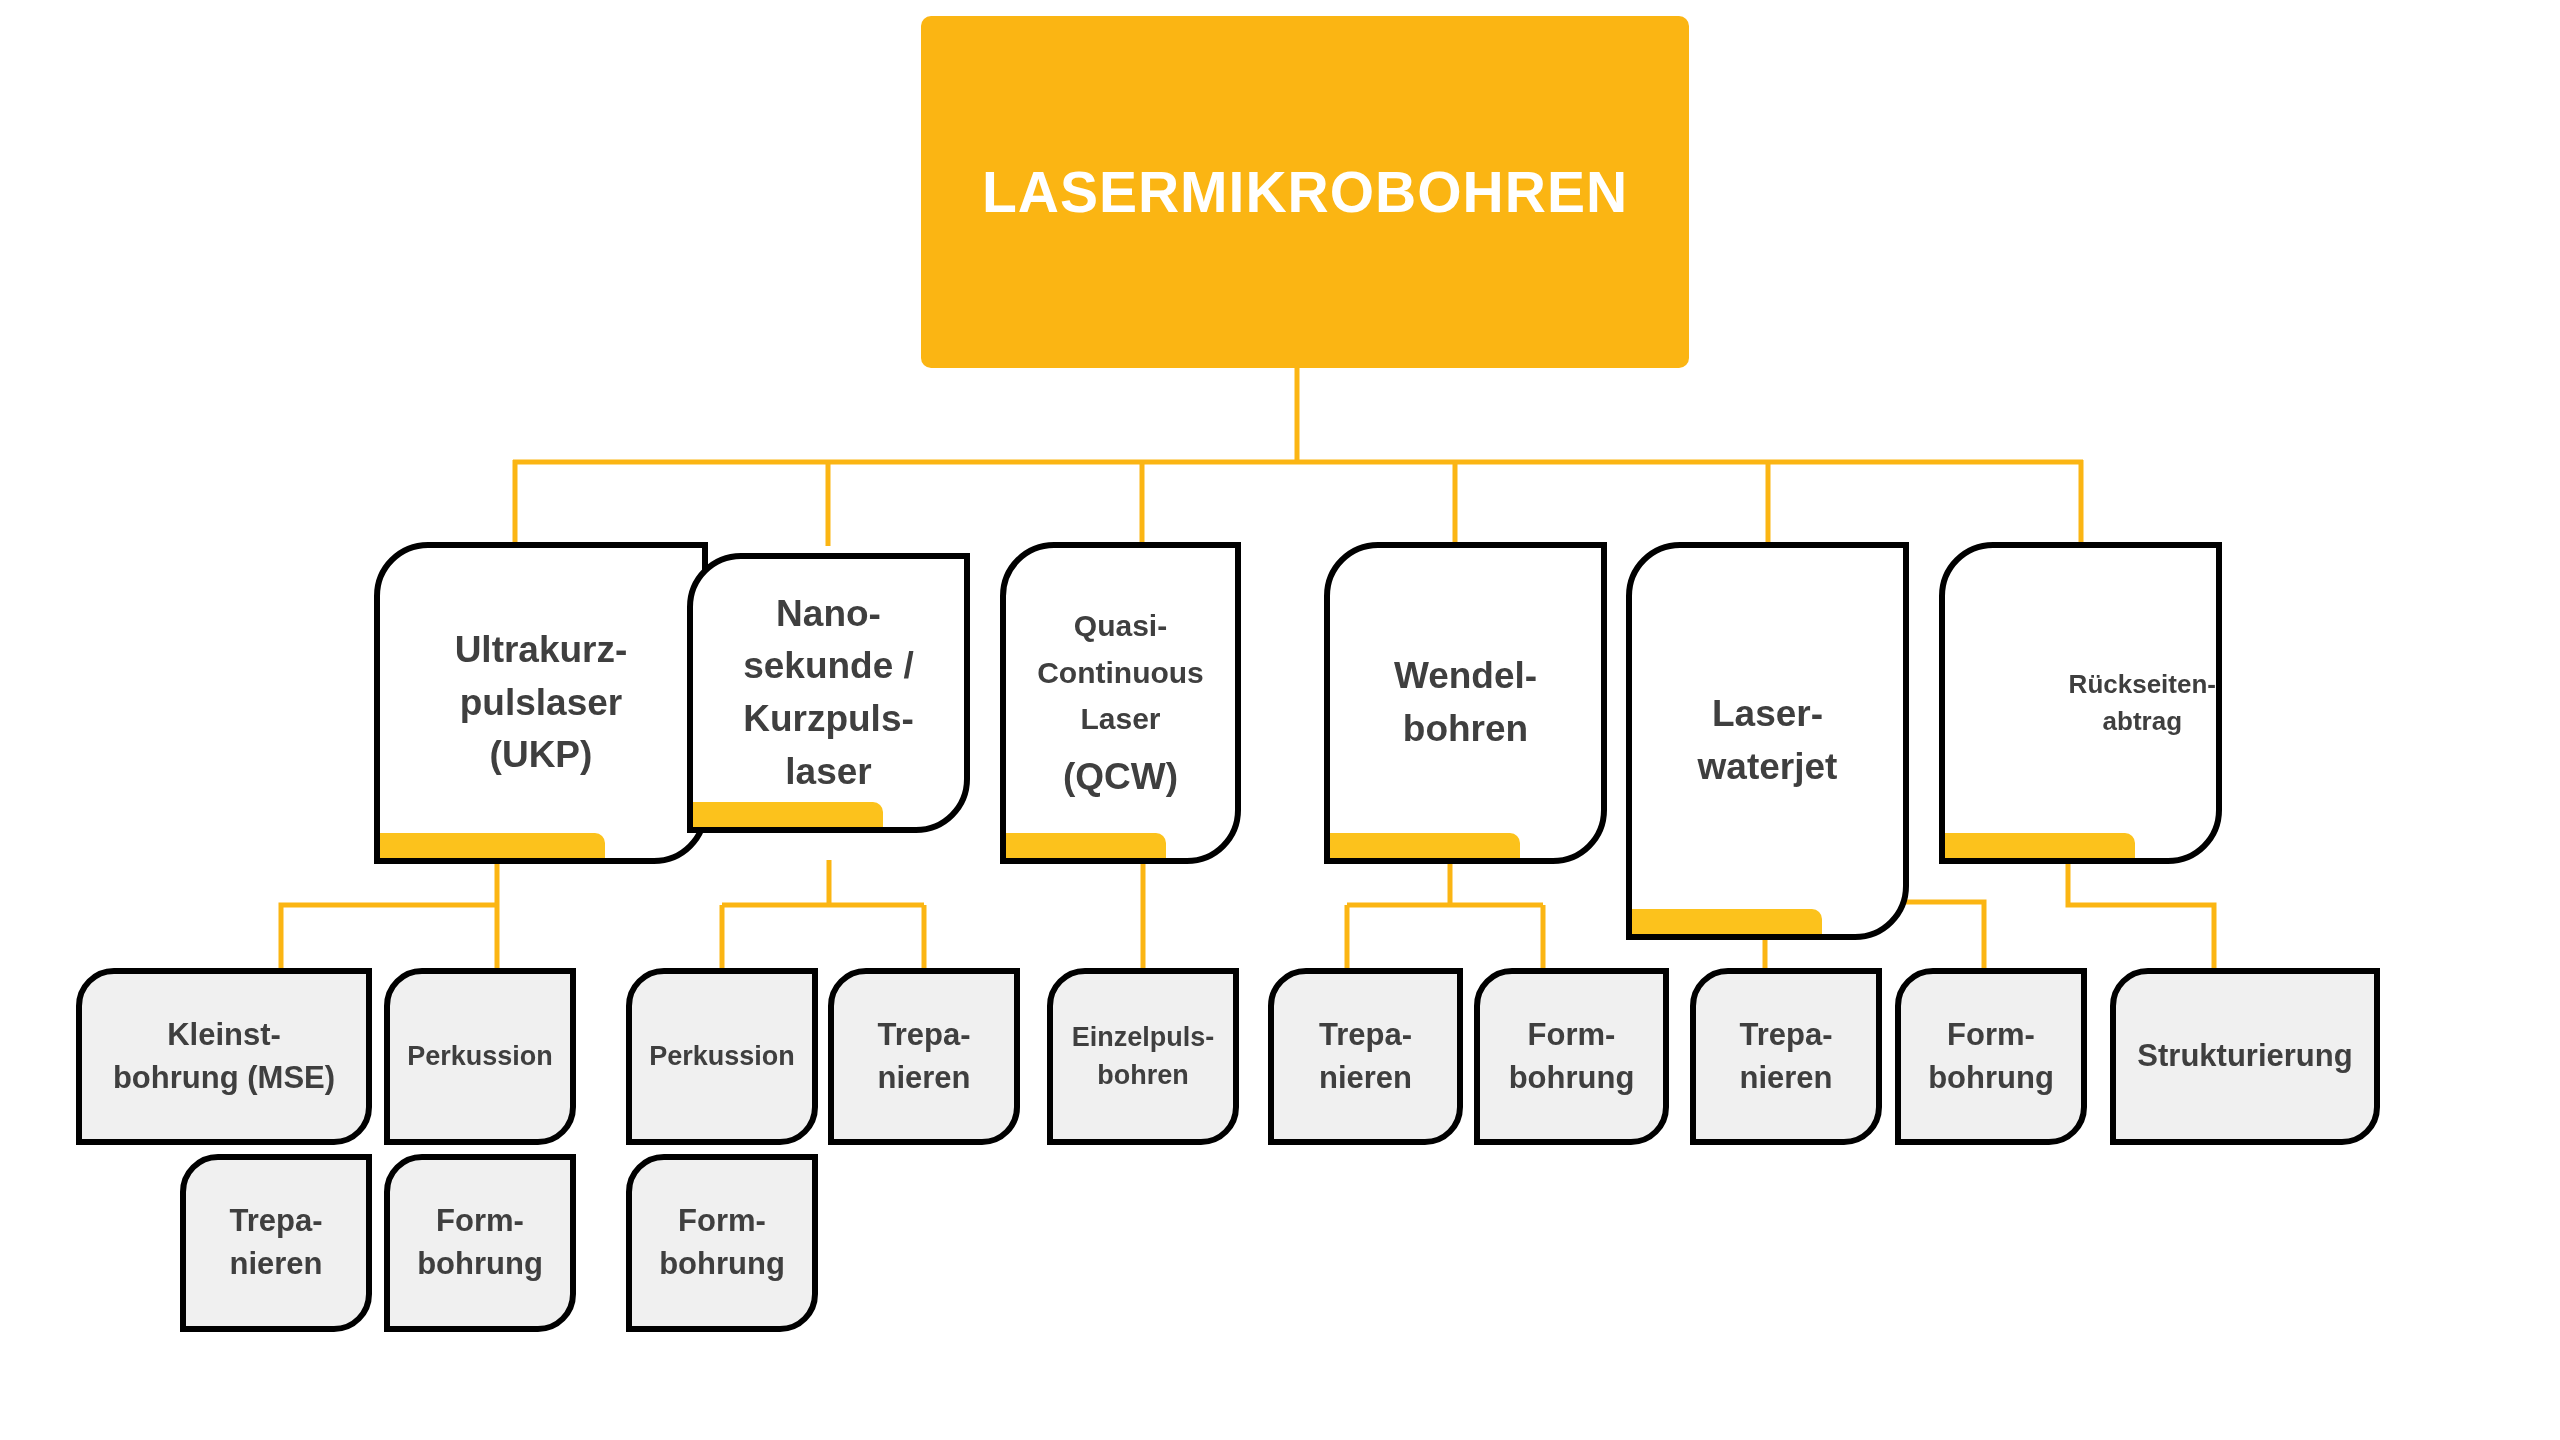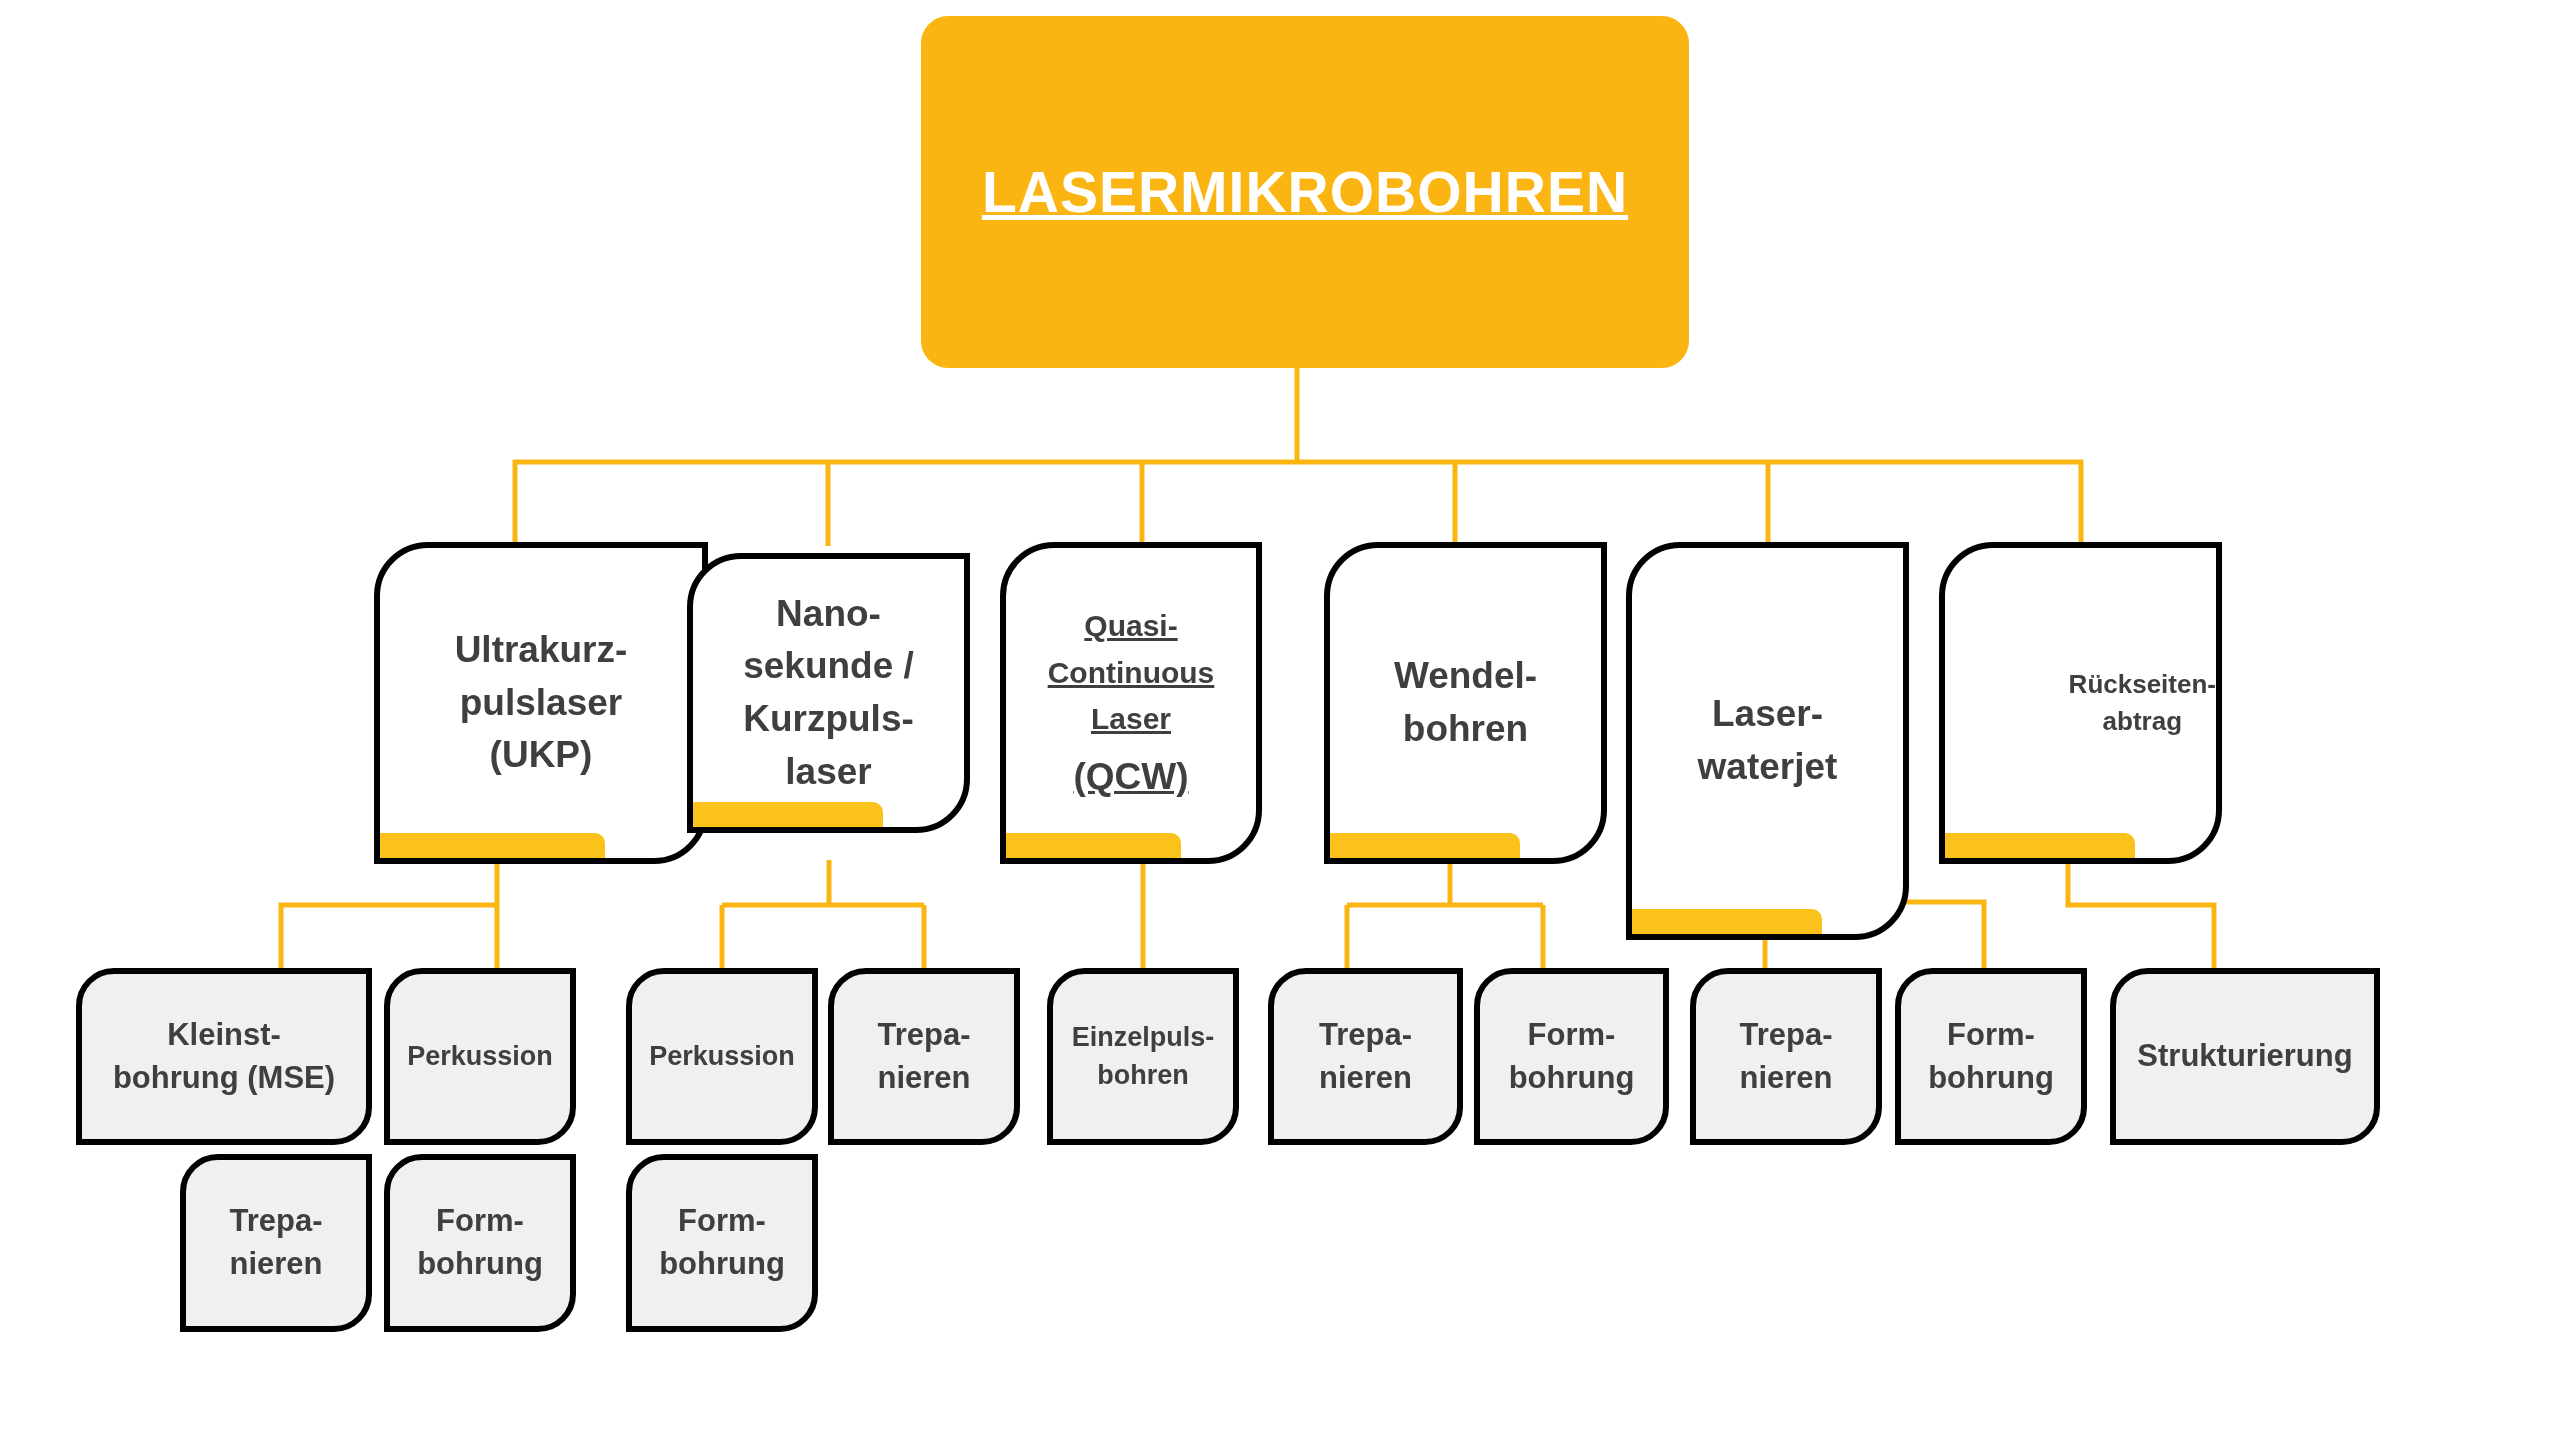--- a/index.html
+++ b/index.html
@@ -28,25 +28,24 @@
     display: flex;
     align-items: center;
     justify-content: center;
     text-align: center;
     font-weight: bold;
     white-space: pre-line;
     color: var(--text, #3f3f3f);
   }
   .root {
     background: var(--accent, #fbb513);
-    border-radius: 27px;
+    border-radius: 10px;
     color: var(--rootText, #ffffff);
     font-size: 57px;
     letter-spacing: 1px;
-    text-decoration: underline;
   }
   .l2 {
     background: #ffffff;
     border: 6px solid var(--border, #000000);
     border-radius: 54px 0 54px 0;
     font-size: 37px;
     line-height: 1.42;
   }
   .l2 .bar {
     position: absolute;
@@ -112,21 +111,21 @@
   </div>
 
   <div class="node l2" style="left:687px; top:542px; width:283px; height:280px;margin-top:11px;">
     <span>Nano-
 sekunde /
 Kurzpuls-
 laser</span>
     <div class="bar"></div>
   </div>
 
-  <div class="node l2 qcw" style="left:1000px; top:542px; width:262px; height:322px;text-decoration:underline;">
+  <div class="node l2 qcw" style="left:1000px; top:542px; width:241px; height:322px;">
     <span class="qcw-top">Quasi-
 Continuous
 Laser</span>
     <span class="qcw-bottom">(QCW)</span>
     <div class="bar"></div>
   </div>
 
   <div class="node l2" style="left:1313px; top:542px; width:283px; height:322px;margin-left:11px;">
     <span>Wendel-
 bohren</span>

